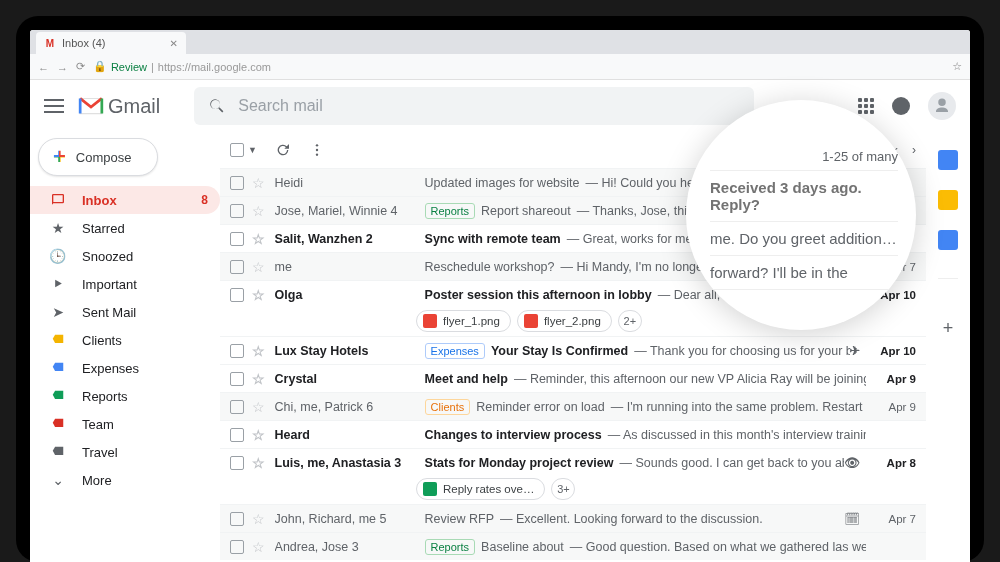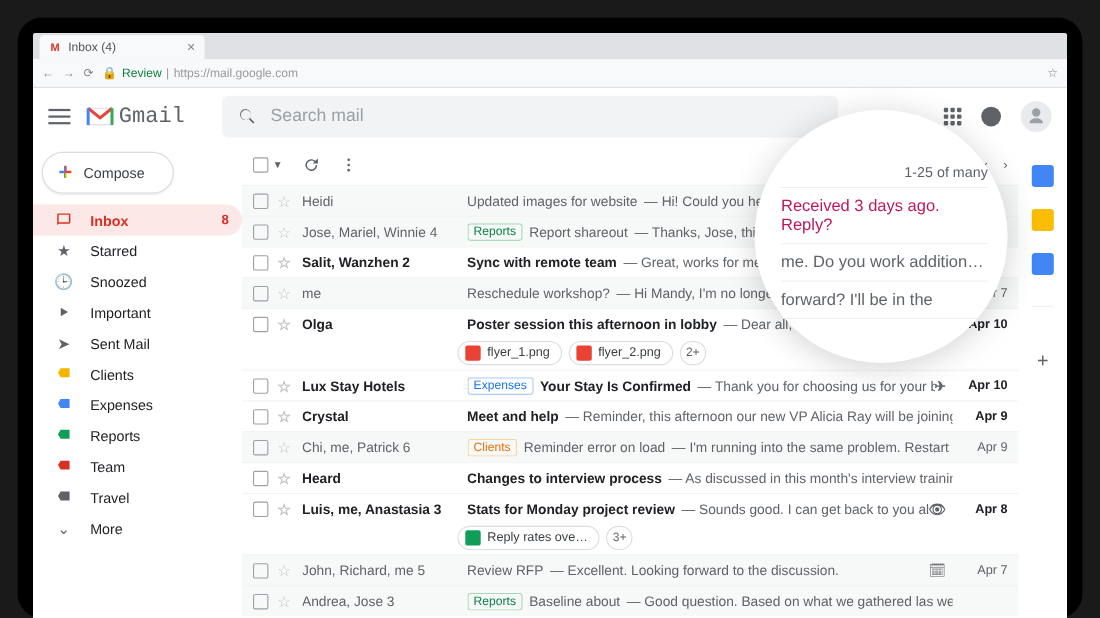--- a/index.html
+++ b/index.html
@@ -18,21 +18,21 @@
   .addrbar .url { display:flex; align-items:center; gap:4px; color:#999;}
   .addrbar .secure { color:#0b8043;}
   .addrbar .star { margin-left:auto; color:#888;}
 
   
   .gheader { height: 52px; display:flex; align-items:center; padding:0 14px; gap:14px; }
   .hamburger { width:20px; height:14px; display:flex; flex-direction:column; justify-content:space-between; }
   .hamburger span { height:2px; background:#5f6368; display:block;}
   .logo { display:flex; align-items:center; gap:4px;}
   .logo svg { width:26px; height:20px;}
-  .logo-text { font-size:20px; color:#5f6368;font-family:Liberation Mono, monospace;}
+  .logo-text { font-size:20px; color:#5f6368;}
   .searchwrap { margin-left:20px; flex:1; max-width:560px; background:#f1f3f4; height:38px; border-radius:6px; display:flex; align-items:center; padding:0 14px; gap:12px; color:#5f6368;}
   .searchwrap svg { width:18px; height:18px; fill:#5f6368;}
   .headright { margin-left:auto; display:flex; align-items:center; gap:18px; color:#5f6368;}
   .apps-icon { display:grid; grid-template-columns:repeat(3,4px); grid-template-rows:repeat(3,4px); gap:2px;}
   .apps-icon i { background:#5f6368; border-radius:1px;}
   .bell { width:18px; height:18px; background:#5f6368; border-radius:50%; position:relative;}
   .avatar { width:28px; height:28px; border-radius:50%; background:#e8eaed; display:flex; align-items:center; justify-content:center;}
   .avatar svg{width:18px;height:18px;fill:#9aa0a6;}
 
   
@@ -74,21 +74,21 @@
   
   .rail { width:44px; display:flex; flex-direction:column; align-items:center; padding-top:18px; gap:20px;}
   .rail .ric { width:20px; height:20px; border-radius:3px;}
   .r-cal{background:#4285f4;} .r-keep{background:#fbbc04;} .r-tasks{background:#4285f4; border-radius:50%;}
   .r-plus{ font-size:18px; color:#5f6368;}
 
   
   .magnifier { position:absolute; top:70px; right:54px; width:230px; height:230px; border-radius:50%; background:#fff; box-shadow:0 4px 30px rgba(0,0,0,.18); overflow:hidden; display:flex; flex-direction:column; justify-content:center; padding:28px 18px 28px 24px; font-size:15px; color:#5f6368;}
   .magnifier .mrow { padding:8px 0; border-top:1px solid #eee;}
   .magnifier .pg { text-align:right; border:none; padding-bottom:6px; font-size:13px;}
-  .magnifier .nudge { color:#be185d; font-weight:400;}
+  .magnifier .nudge { color:#737373; font-weight:700;}
 </style>
 </head>
 <body>
 
 <div class="device">
 <div class="screen">
 
   <div class="tabbar">
     <div class="tab">
       <span class="fav">M</span>
@@ -399,18 +399,18 @@
       <div class="ric r-keep"></div>
       <div class="ric r-tasks"></div>
       <div style="height:20px;border-top:1px solid #eee;width:20px;margin-top:8px"></div>
       <div class="r-plus">+</div>
     </div>
   </div>
 
   <div class="magnifier">
     <div class="mrow pg">1-25 of many</div>
     <div class="mrow nudge">Received 3 days ago. Reply?</div>
-    <div class="mrow">me. Do you work addition…</div>
+    <div class="mrow">me. Do you greet addition…</div>
     <div class="mrow" style="border-bottom:1px solid #eee">forward? I'll be in the</div>
   </div>
 
 </div>
 </div>
 
 </body></html>

